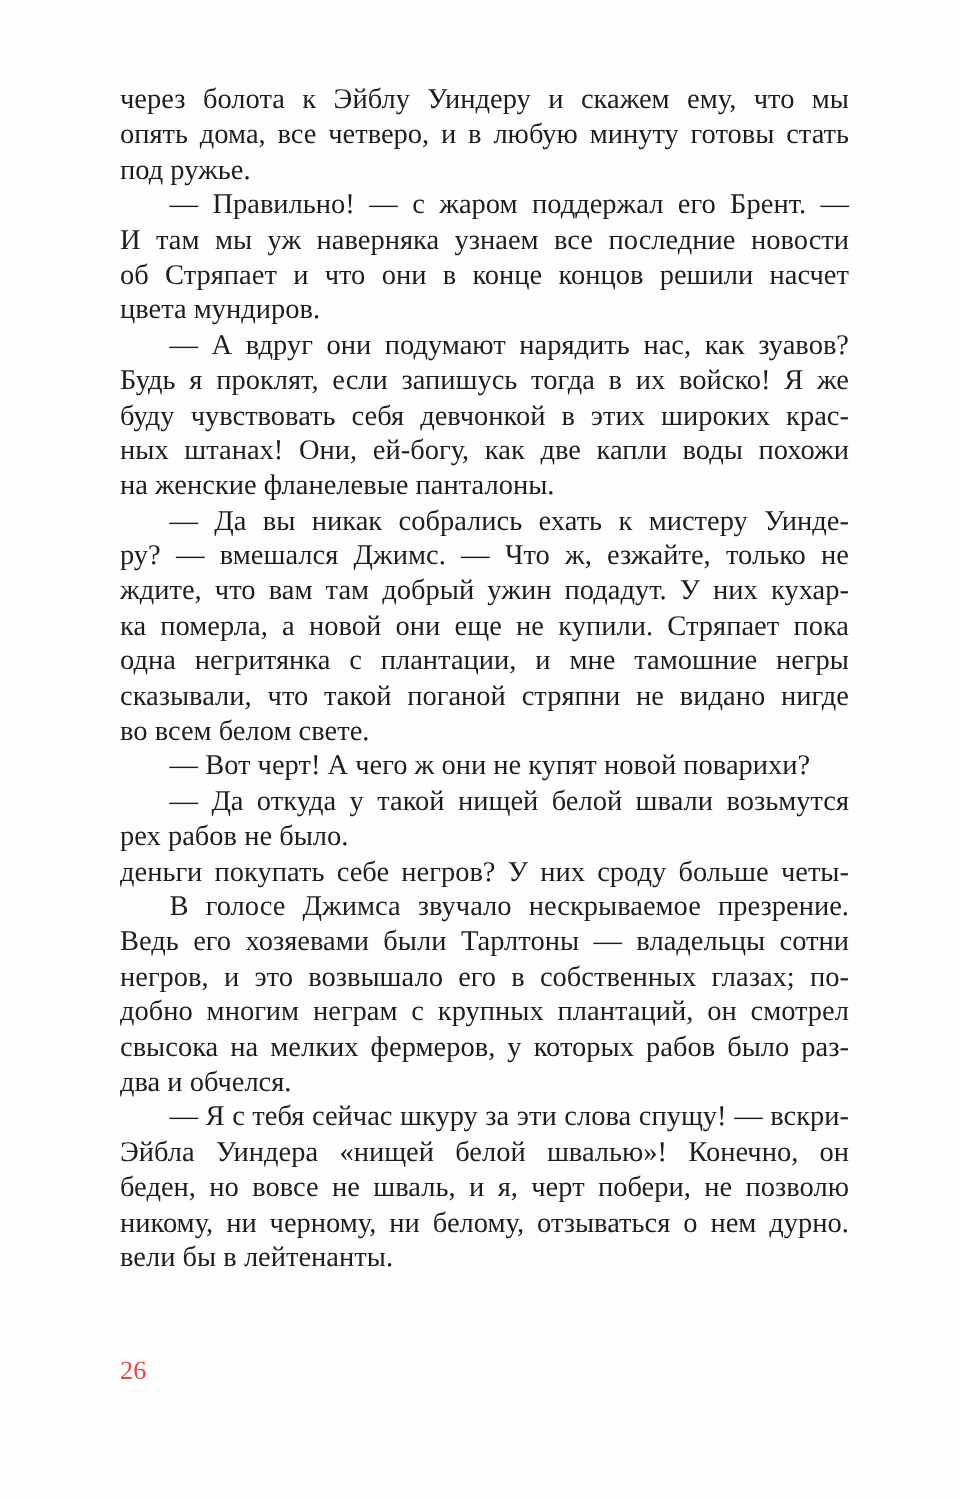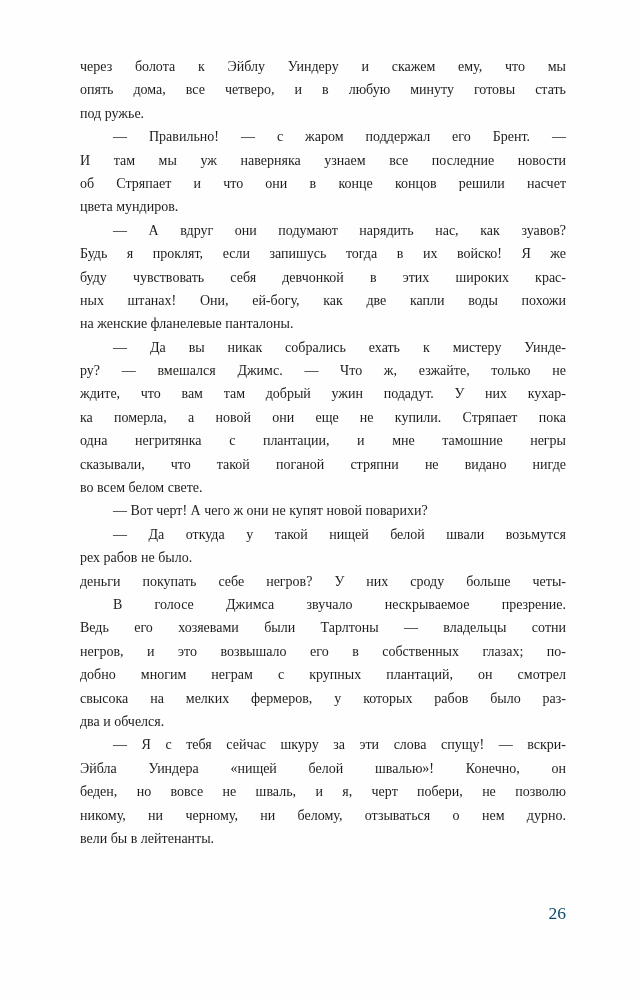--- a/index.html
+++ b/index.html
@@ -20,21 +20,21 @@
     position: absolute;
     left: 80px;
     top: 55px;
     width: 486px;
   }
   .para {
     margin: 0;
     padding: 0;
   }
   .line {
-    font-size: 14px;
+    font-size: 19px;
     line-height: 23.4px;
     height: 23.4px;
     white-space: normal;
     overflow: visible;
   }
   .line.j {
     text-align: justify;
     text-align-last: justify;
   }
   .line.last {
@@ -43,23 +43,23 @@
   }
   .line.ind {
     padding-left: 33px;
     font-family: Liberation Serif, serif;
   }
   .page-number {
     position: absolute;
     left: 80px;
     top: 903px;
     width: 486px;
-    text-align: right;
+    text-align: left;
     font-size: 17.5px;
-    color: #0c4a6e;
+    color: #ef4444;
   }
 </style>
 </head>
 <body>
 
 <div class="page">
   <div class="text-block">
 
     <div class="para">
       <div class="line j">через болота к Эйблу Уиндеру и скажем ему, что мы</div>

